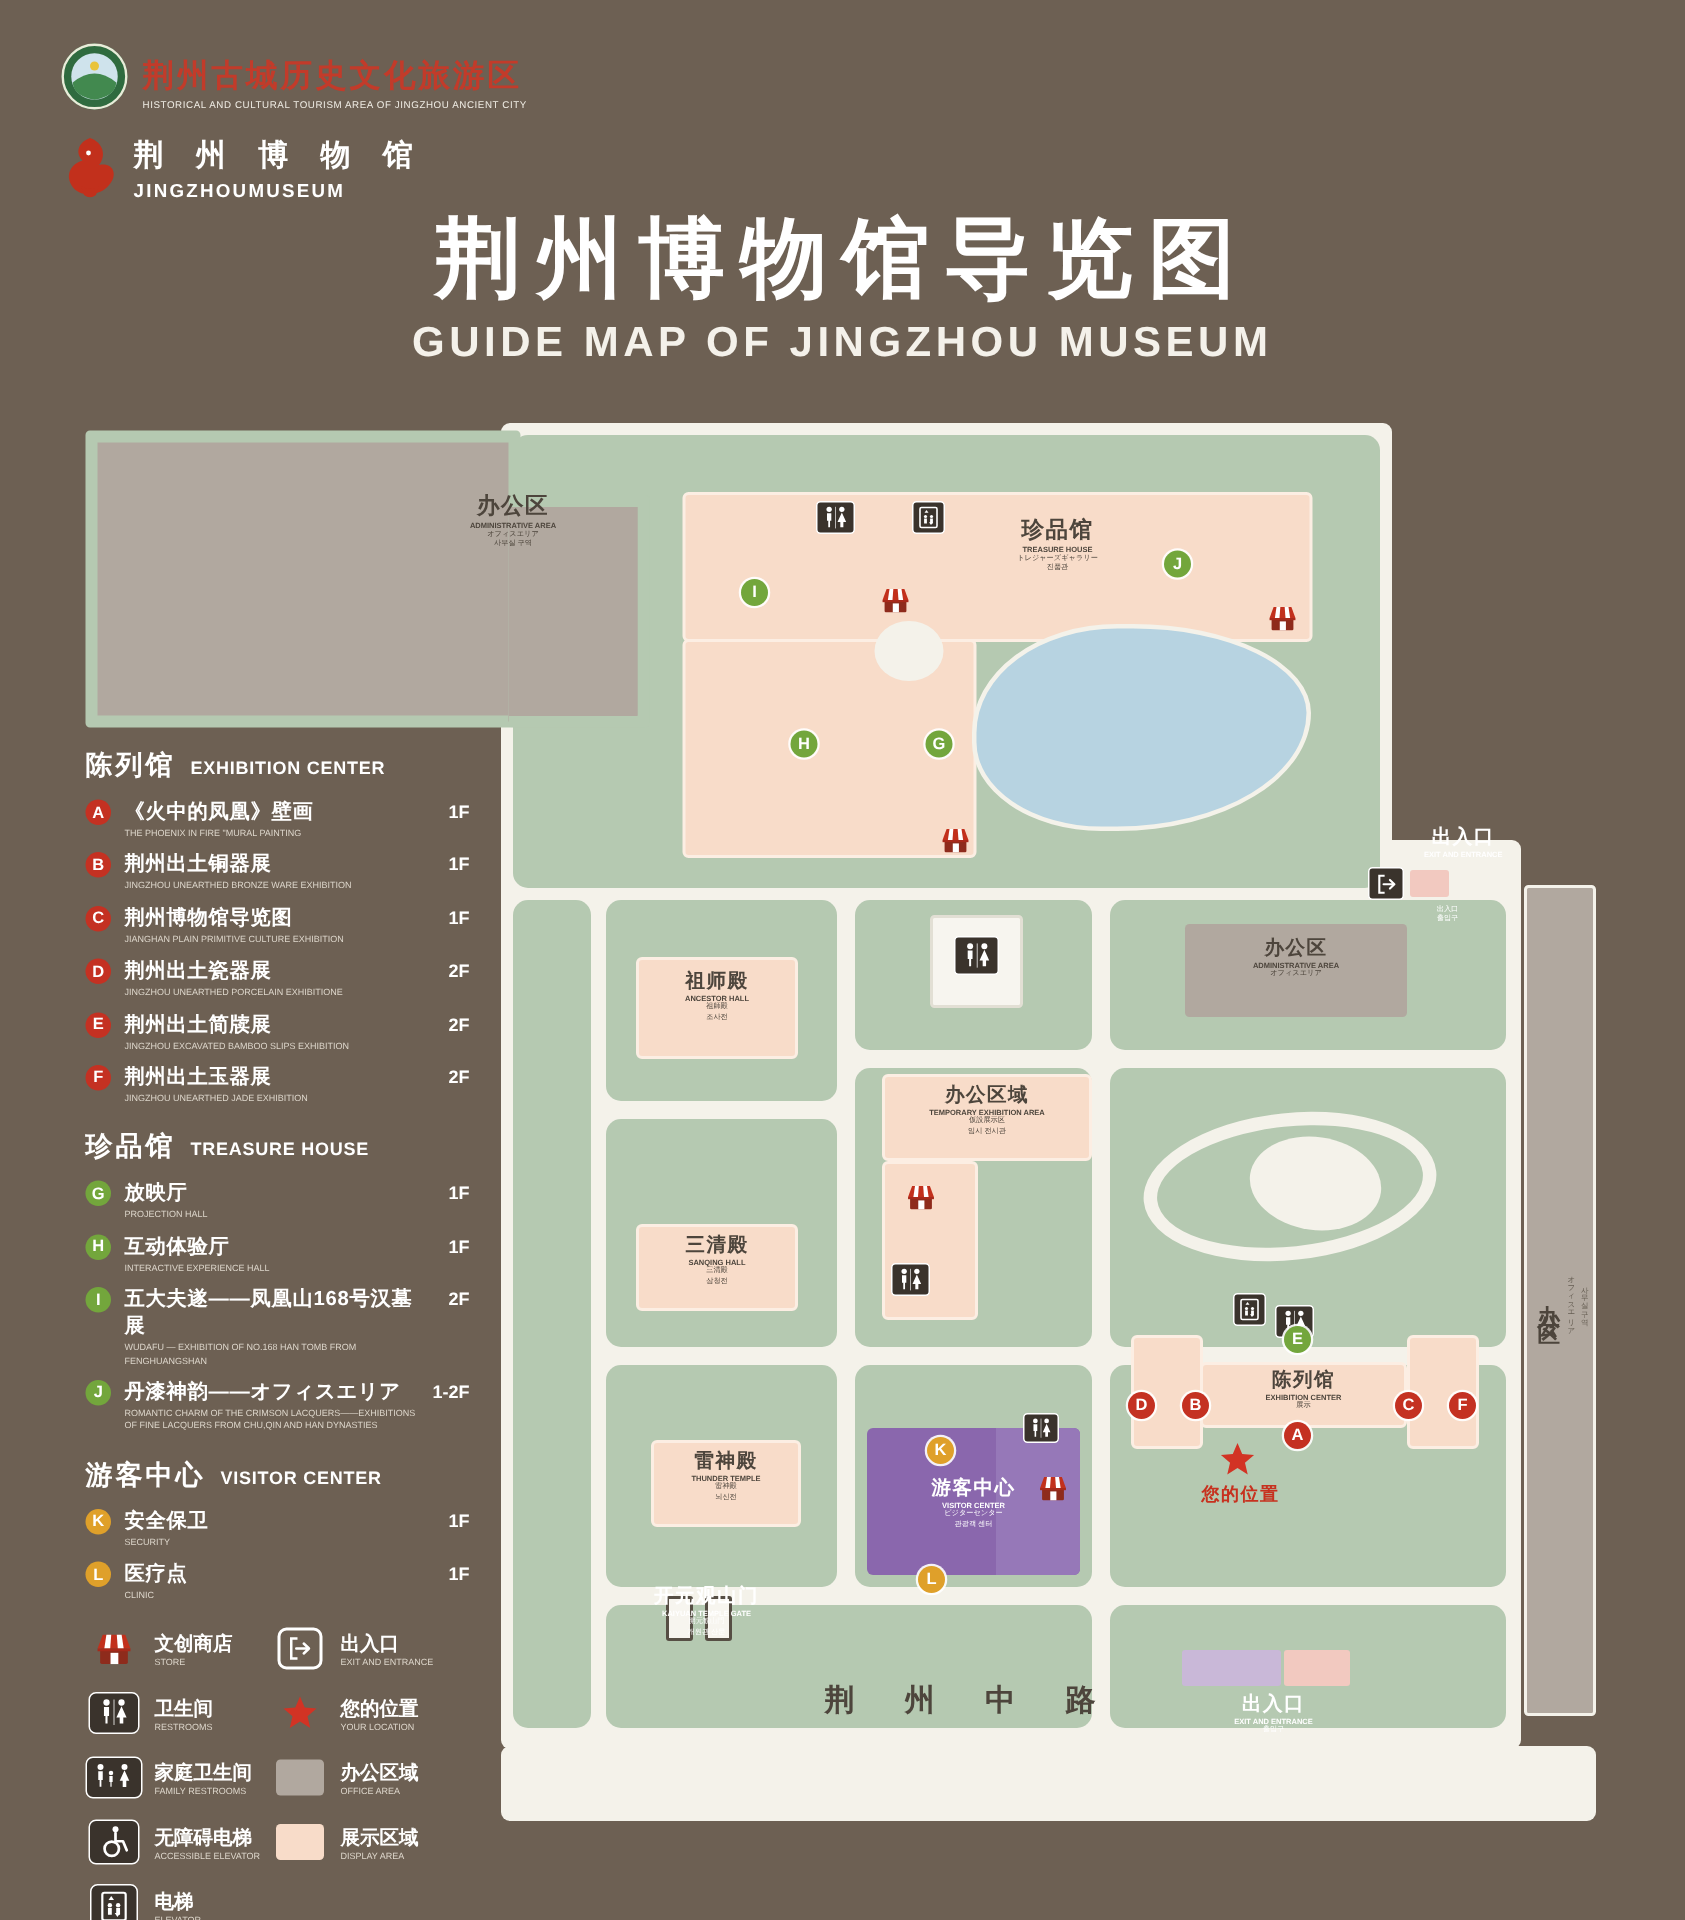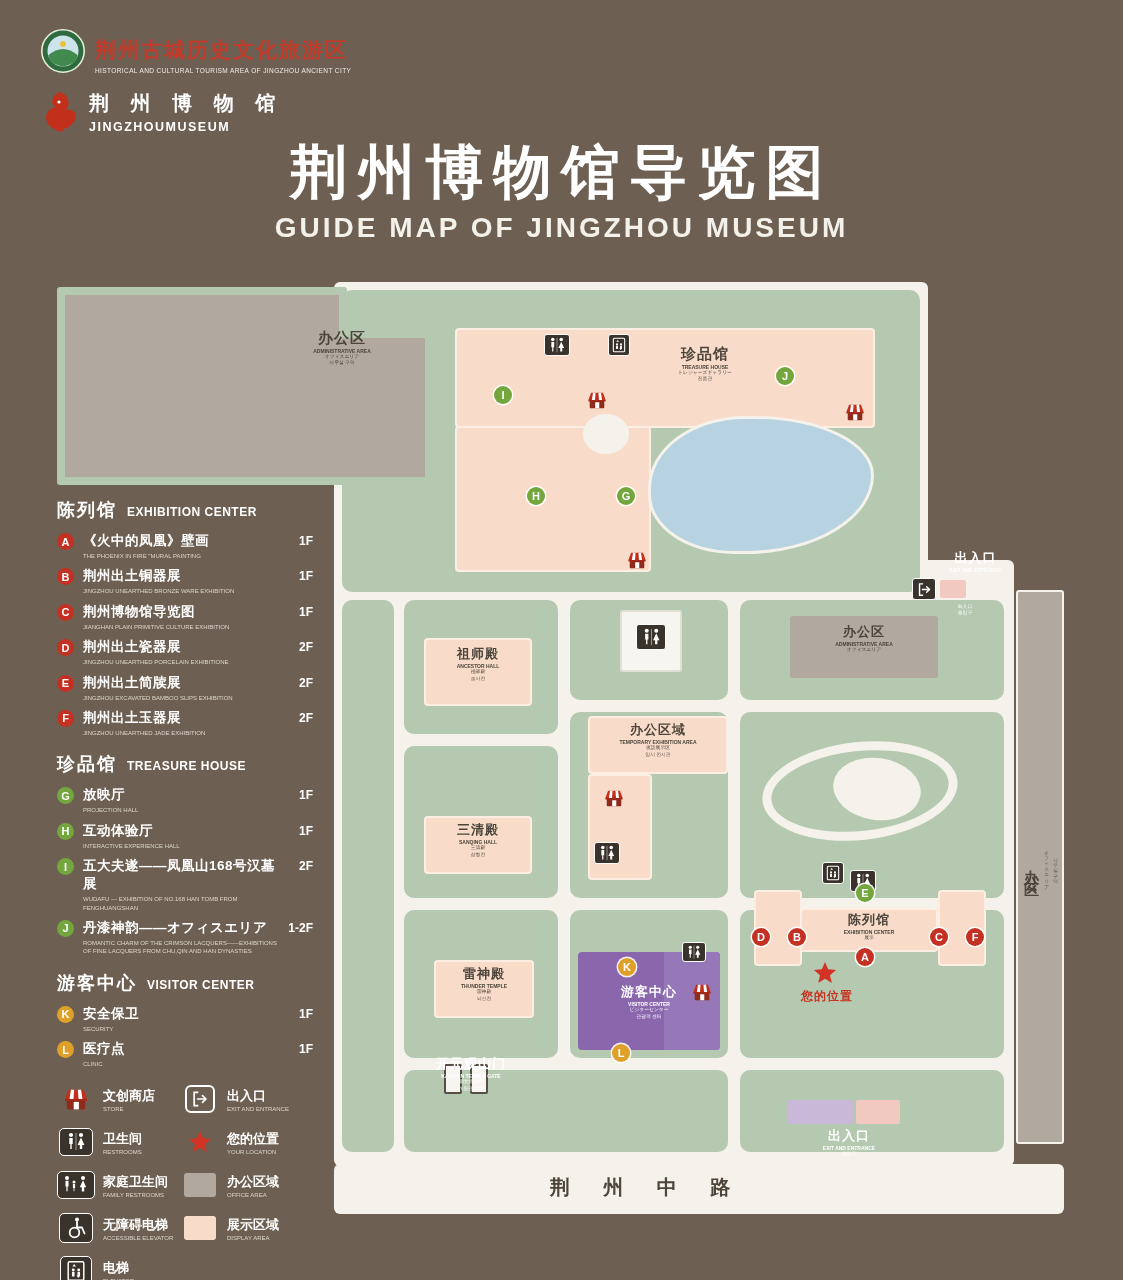--- a/index.html
+++ b/index.html
@@ -361,21 +361,21 @@
   </div>
 
   <div class="abs" style="left:788px;top:1100px;width:66px;height:24px;background:#c9b8d8;border-radius:2px;z-index:5;"></div>
   <div class="abs" style="left:856px;top:1100px;width:44px;height:24px;background:#f2c9c0;border-radius:2px;z-index:5;"></div>
   <div class="bl light" style="left:794px;top:1128px;width:110px;">
     <span class="cn-s">出入口</span>
     <span class="en">EXIT AND ENTRANCE</span>
     <span class="sub">출입구</span>
   </div>
 
-  <div class="road-text" style="left:334px;top:1174px;width:626px;">荆 州 中 路</div>
+  <div class="road-text" style="left:334px;top:1120px;width:626px;">荆 州 中 路</div>
 
   <div class="legend">
     <div class="sec-h">
       <span class="sec-cn">陈列馆</span>
       <span class="sec-en">EXHIBITION CENTER</span>
     </div>
     <div class="leg-row">
       <span class="leg-dot mk-red">A</span>
       <span class="leg-txt">
           <span class="leg-cn">《火中的凤凰》壁画</span>

